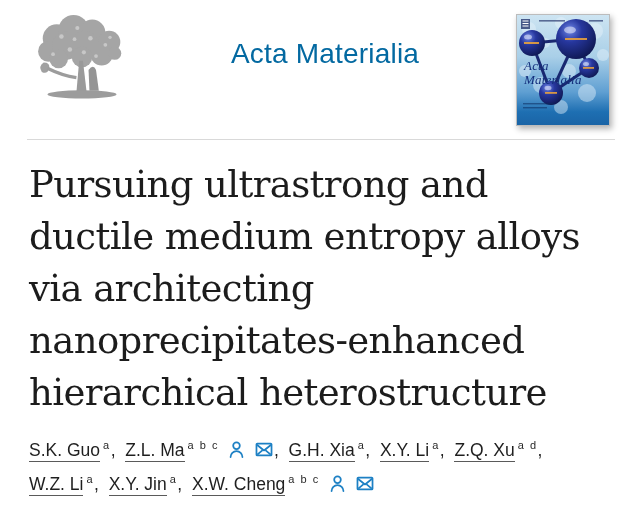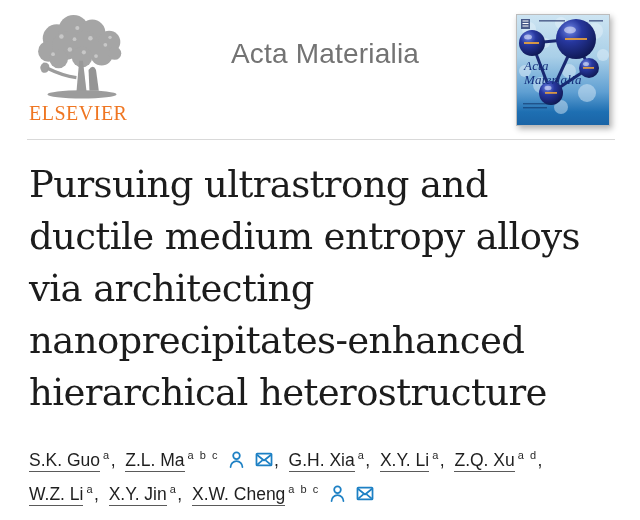--- a/index.html
+++ b/index.html
@@ -12,21 +12,21 @@
   .header{display:flex;align-items:flex-start;padding:14px 12px 0 28px;}
   .logo-col{width:112px;flex:0 0 auto;}
   .logo-tree{display:block;margin-left:2px;}
   .logo-wordmark{
     font-family:"Liberation Serif",serif;
     font-size:20px;letter-spacing:.5px;color:#ef7622;
     margin-top:2px;margin-left:1px;
   }
   .center-col{flex:1 1 auto;text-align:center;padding-top:24px;}
   .journal-title{
-    font-size:28px;color:#737373;letter-spacing:.2px;
+    font-size:28px;color:#0369a1;letter-spacing:.2px;
   }
   .volume-line{margin-top:9px;font-size:15px;color:#3c3c3c;}
   .volume-link{color:#1c7dc2;cursor:pointer;}
   .cover-col{width:112px;flex:0 0 auto;margin-left:6px;}
   .cover{
     width:92px;height:110px;position:relative;border:1px solid #bcbcbc;
     box-shadow:2px 3px 6px rgba(0,0,0,.30);
     background:linear-gradient(180deg,#cde4f2 0%,#a9cfe8 38%,#5f9fd2 70%,#1e6fb2 88%,#1a64a6 100%);
     overflow:hidden;cursor:pointer;
   }
@@ -39,21 +39,21 @@
   
   .divider{border:none;border-top:1px solid #d9d9d9;margin:13px 25px 0 27px;}
   
   .article-title{
     margin:19px 26px 0 29px;max-width:585px;
     font-family:"DejaVu Serif","Liberation Serif",serif;
     font-size:37px;line-height:52px;letter-spacing:-0.6px;
     font-weight:400;color:#1c1c1c;
   }
   
-  .authors{margin:25px 30px 0 29px;font-size:17.5px;line-height:32px;color:#1f1f1f;}
+  .authors{margin:15px 30px 0 29px;font-size:17.5px;line-height:32px;color:#1f1f1f;}
   .author{display:inline;white-space:nowrap;}
   .a-name{
     border-bottom:1.5px solid #5a5a5a;padding-bottom:1px;cursor:pointer;
   }
   .a-sup{
     font-size:11px;position:relative;top:-7px;margin-left:3px;
     letter-spacing:1.5px;color:#2a2a2a;
   }
   .a-icon{display:inline-block;vertical-align:-3px;margin-left:8px;cursor:pointer;}
   .a-icon svg{display:block;}
@@ -90,21 +90,20 @@
           <circle cx="70" cy="45" r="2"></circle>
         <circle cx="47" cy="27" r="2"></circle>
           <circle cx="85" cy="25" r="1.8"></circle>
       </g>
       <path d="M52 50 L49 84 L60 84 L56 50 Z" fill="#9a9a9a"></path>
       <path d="M14 52 q-6 4 -2 10 q6 3 8 -4 q1 -6 -6 -6 Z" fill="#a0a0a0"></path>
       <path d="M18 58 Q34 66 49 68" stroke="#9c9c9c" stroke-width="3.5" fill="none"></path>
       <path d="M62 60 q5 -7 8 0 l3 22 l-10 0 Z" fill="#949494"></path>
       <ellipse cx="55" cy="86" rx="37" ry="4.5" fill="#9c9c9c"></ellipse>
     </svg>
-    <div class="logo-wordmark">ELSEVIER</div>
   </div>
 
   <div class="center-col">
     <div class="journal-title">Acta Materialia</div>
   </div>
 
   <div class="cover-col">
     <div class="cover">
       <svg width="92" height="110" viewBox="0 0 92 110">
         <defs>

